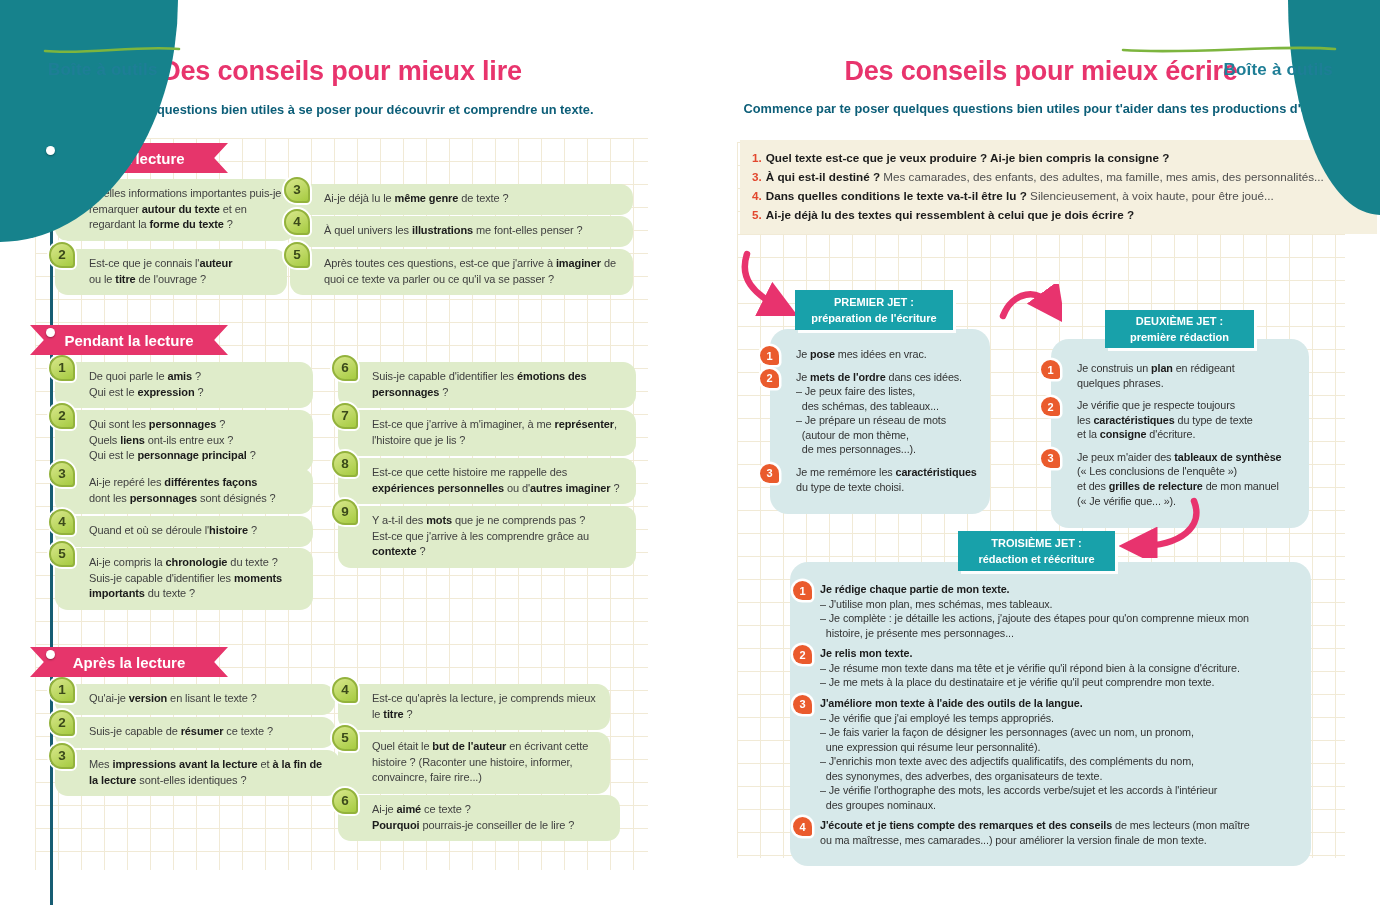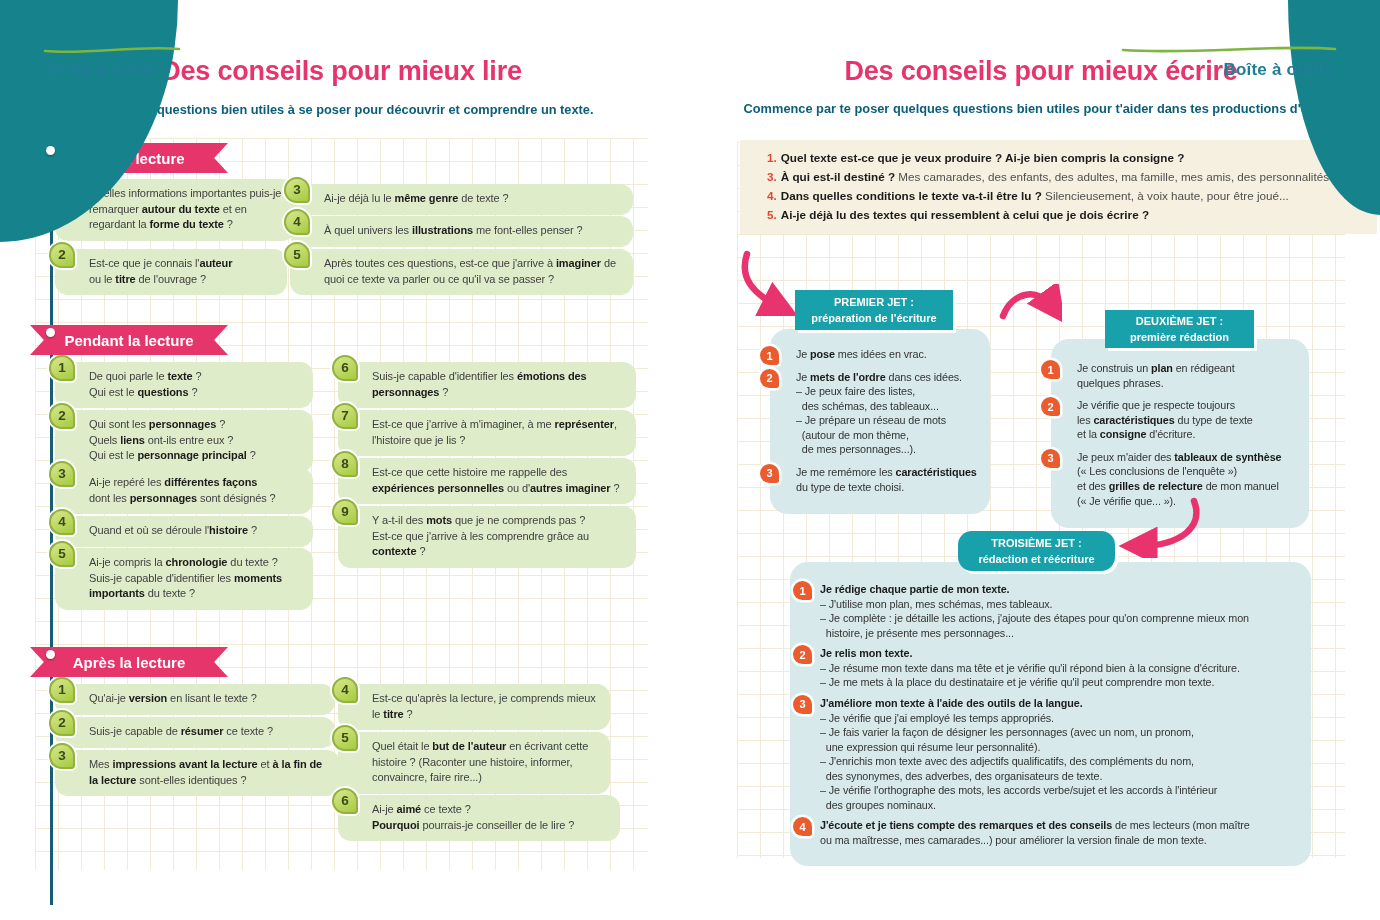--- a/index.html
+++ b/index.html
@@ -46,21 +46,21 @@
   .g-text{white-space:pre-line;display:block;}
   .g-item b, .step-text b, .q-text b{color:#1b1b1b;}
   .g-num{position:absolute;left:-6px;top:-7px;width:26px;height:26px;box-sizing:border-box;
     border-radius:50% 50% 14% 50%;
     background:linear-gradient(150deg,#d8e78c,#a6cb41);border:2px solid #93B23C;
     color:#3b4a1a;font-weight:bold;font-size:13.5px;
     display:flex;align-items:center;justify-content:center;box-shadow:0 0 0 2px #fff;}
 
   
   .beige-box{position:absolute;z-index:1;background:var(--notes-beige-bg,#F5F0DF);
-    box-sizing:border-box;padding:9px 27px;}
+    box-sizing:border-box;padding:9px 12px;}
   .q-line{font-size:11.7px;line-height:1.62;color:#4f4f4f;}
   .q-num{color:var(--question-number-red,#E2472E);font-weight:bold;margin-right:4px;}
   .q-text{white-space:pre-line;}
 
   
   .jet-header{position:absolute;z-index:3;background:var(--jet-header-teal,#18A1AA);color:#fff;
     text-align:center;font-weight:bold;font-size:11px;line-height:1.5;
     display:flex;flex-direction:column;justify-content:center;box-sizing:border-box;
     box-shadow:3px 3px 0 rgba(255,255,255,.95);}
   .step-box{position:absolute;z-index:1;background:var(--step-box-blue,#D7E9EA);border-radius:18px;box-sizing:border-box;}
@@ -124,22 +124,22 @@
       <span class="g-text">À quel univers les <b>illustrations</b> me font-elles penser ?</span>
     </div>
     <div class="g-item" style="left:290px;top:249px;width:343px;">
       <span class="g-num">5</span>
       <span class="g-text">Après toutes ces questions, est-ce que j'arrive à <b>imaginer</b> de quoi ce texte va parler ou ce qu'il va se passer ?</span>
     </div>
 
     <div class="ribbon" style="top:325px;">Pendant la lecture</div>
     <div class="g-item" style="left:55px;top:362px;width:258px;">
       <span class="g-num">1</span>
-      <span class="g-text">De quoi parle le <b>texte</b> ?
-Qui est le <b>questions</b> ?</span>
+      <span class="g-text">De quoi parle le <b>amis</b> ?
+Qui est le <b>expression</b> ?</span>
     </div>
     <div class="g-item" style="left:55px;top:410px;width:258px;">
       <span class="g-num">2</span>
       <span class="g-text">Qui sont les <b>personnages</b> ?
 Quels <b>liens</b> ont-ils entre eux ?
 Qui est le <b>personnage principal</b> ?</span>
     </div>
     <div class="g-item" style="left:55px;top:468px;width:258px;">
       <span class="g-num">3</span>
       <span class="g-text">Ai-je repéré les <b>différentes façons</b>
@@ -296,21 +296,21 @@
       </div>
       <div class="step-item">
         <span class="o-num">3</span>
         <div class="step-text">Je peux m'aider des <b>tableaux de synthèse</b>
 (« Les conclusions de l'enquête »)
 et des <b>grilles de relecture</b> de mon manuel
 (« Je vérifie que... »).</div>
       </div>
     </div>
 
-    <div class="jet-header" style="left:958px;top:531px;width:157px;height:40px;border-radius:14px;">
+    <div class="jet-header" style="left:958px;top:531px;width:157px;height:40px;">
       <div>TROISIÈME JET :</div>
       <div>rédaction et réécriture</div>
     </div>
     <div class="step-box wide" style="left:790px;top:562px;width:521px;padding:20px 10px 12px 30px;">
       <div class="step-item">
         <span class="o-num">1</span>
         <div class="step-text"><b>Je rédige chaque partie de mon texte.</b>
 – J'utilise mon plan, mes schémas, mes tableaux.
 – Je complète : je détaille les actions, j'ajoute des étapes pour qu'on comprenne mieux mon
 &nbsp;&nbsp;histoire, je présente mes personnages...</div>

